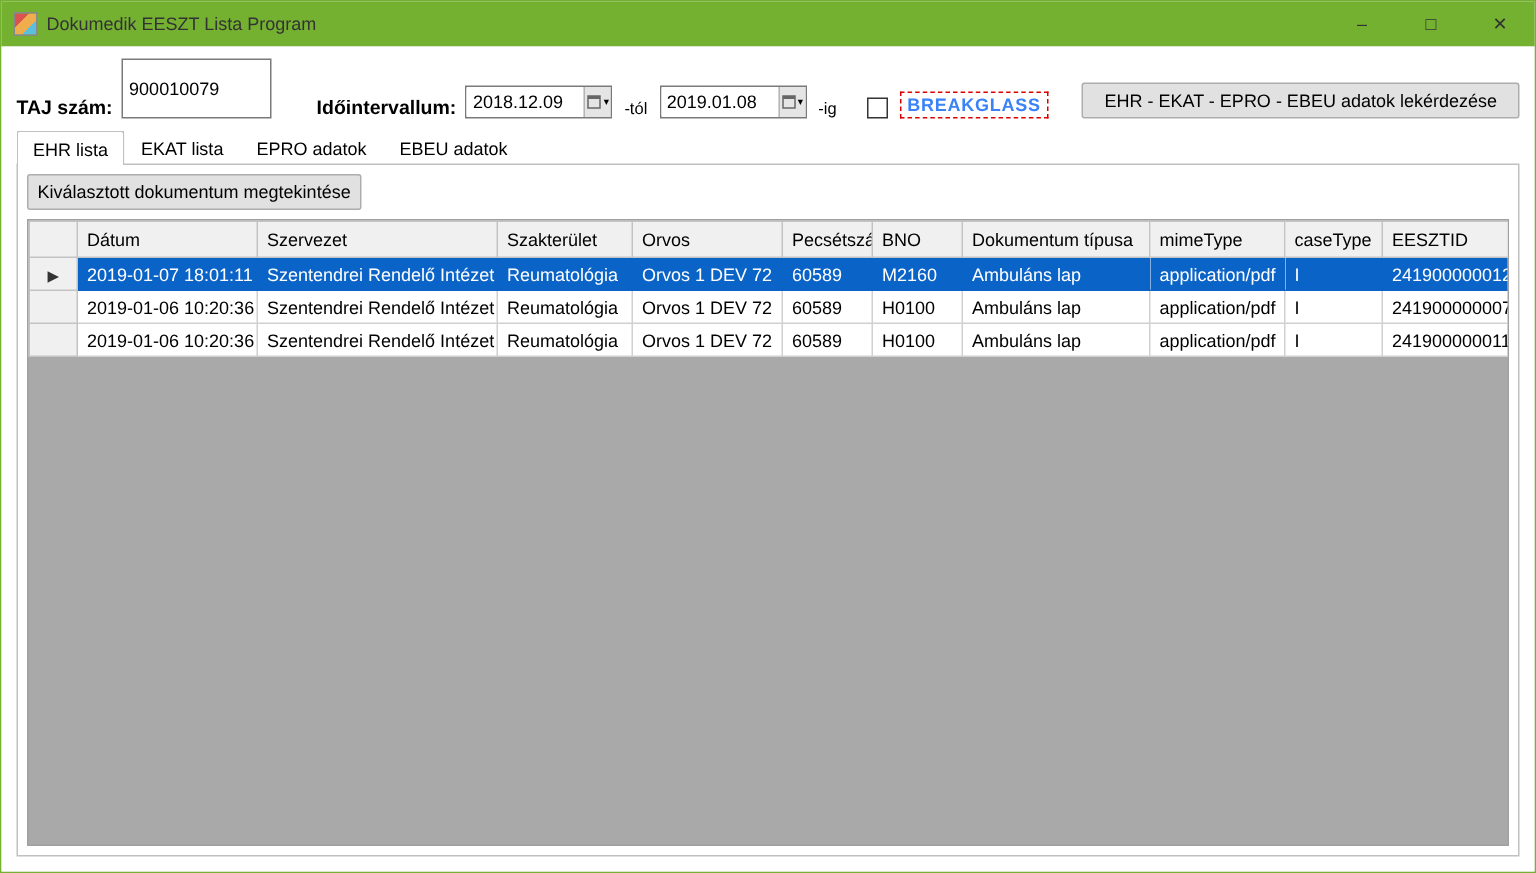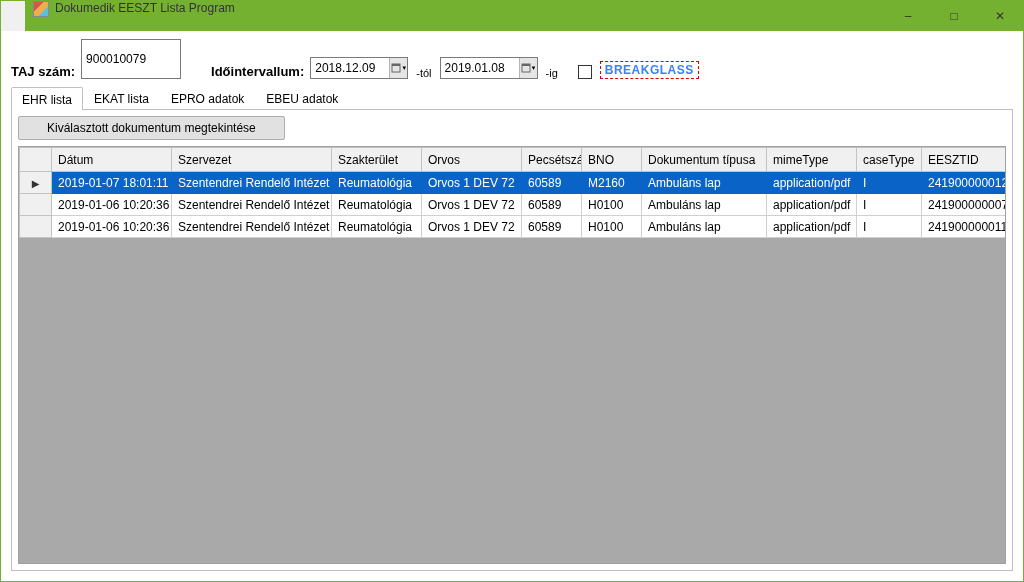--- a/index.html
+++ b/index.html
@@ -5,21 +5,21 @@
   * { box-sizing: border-box; }
   html, body { margin: 0; padding: 0; font-family: "Segoe UI", Tahoma, sans-serif; font-size: 12px; background: #fff; }
   .window {
     width: 1024px; height: 582px;
     border: 1px solid #74b131;
     display: flex; flex-direction: column;
     background: #f0f0f0;
   }
   .titlebar {
     height: 30px; background: #74b131; color: #444;
-    display: flex; padding: 0 0 0 8px; margin-left: 24px;
+    display: flex; align-items: center; padding: 0 0 0 8px;
   }
   .titlebar .app-icon {
     width: 16px; height: 16px; margin-right: 6px;
     background: linear-gradient(135deg,#d9534f 0 33%,#f0ad4e 33% 66%,#5bc0de 66% 100%);
     border: 1px solid #888;
   }
   .titlebar .title { color: #333; font-size: 12px; }
   .titlebar .spacer { flex: 1; }
   .win-btn {
     width: 46px; height: 30px; display: flex; align-items: center; justify-content: center;
@@ -83,21 +83,21 @@
   .tab:not(.active) { border: 1px solid transparent; background: transparent; }
 
   .tab-panel {
     flex: 1; border: 1px solid #c0c0c0; background: #fff;
     display: flex; flex-direction: column; padding: 6px;
     min-height: 0;
   }
   .view-btn {
     align-self: flex-start;
     border: 1px solid #adadad; background: #e1e1e1;
-    padding: 4px 28px; font-size: 12px; border-radius: 2px;
+    padding: 4px 6px; font-size: 12px; border-radius: 2px;
     margin-bottom: 6px;
   }
   .grid-wrap {
     flex: 1; border: 1px solid #a0a0a0; background: #a9a9a9;
     overflow: hidden;
   }
   table.grid {
     border-collapse: collapse; width: 100%; table-layout: fixed;
     background: #fff;
   }
@@ -172,20 +172,21 @@
             </svg>
           <span style="font-size:7px;margin-left:1px;">▾</span>
         </span>
       </span>
       <span class="small-suffix">-ig</span>
 
       <span style="width:6px"></span>
       <span class="chk"></span>
       <span class="breakglass">BREAKGLASS</span>
 
+      <button class="query-btn">EHR - EKAT - EPRO - EBEU adatok lekérdezése</button>
     </div>
 
     <div class="tabstrip">
       <div class="tab active">EHR lista</div>
       <div class="tab">EKAT lista</div>
       <div class="tab">EPRO adatok</div>
       <div class="tab">EBEU adatok</div>
     </div>
 
     <div class="tab-panel">

